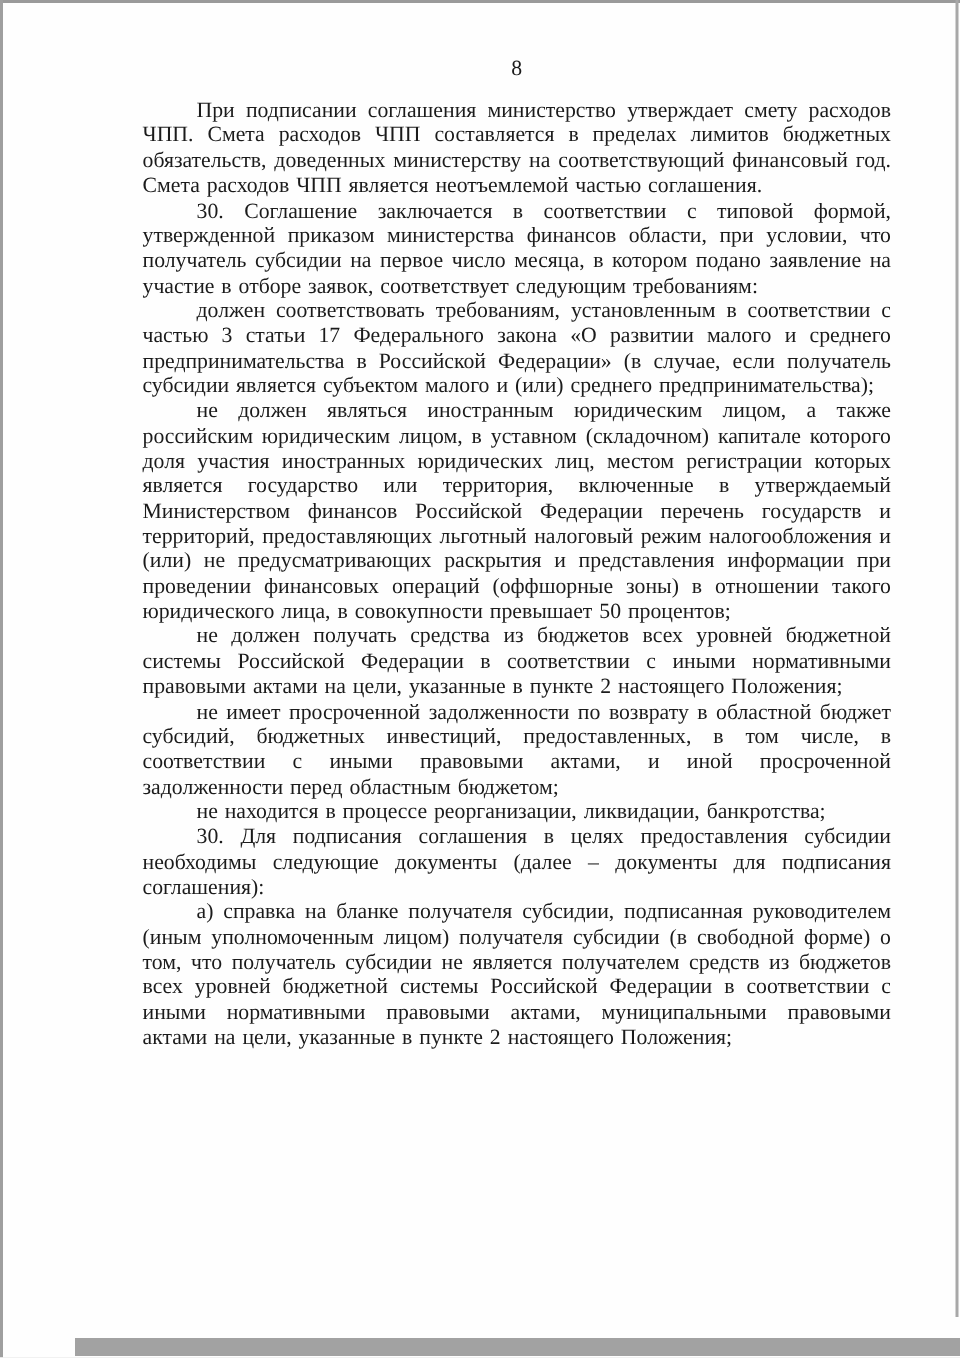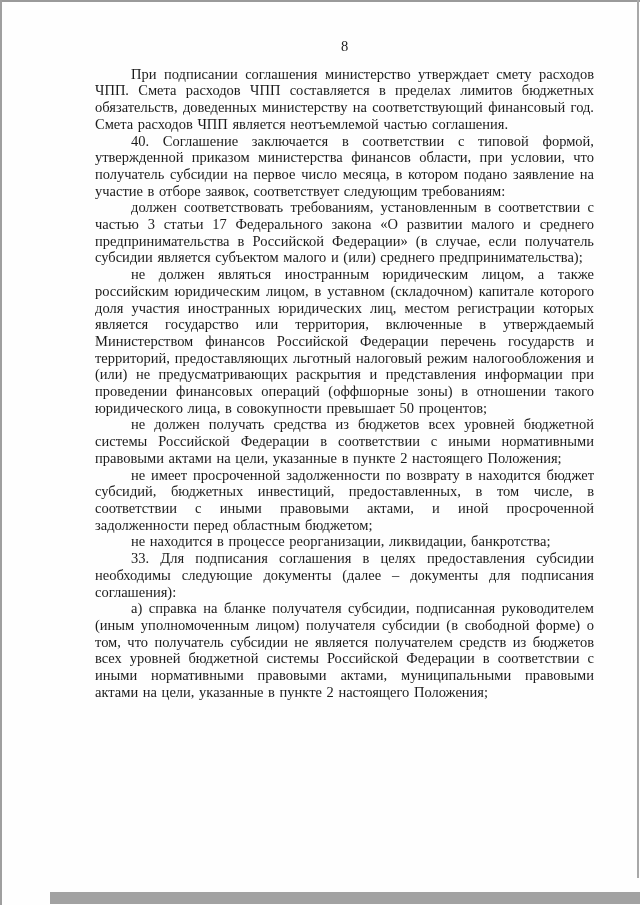--- a/index.html
+++ b/index.html
@@ -65,22 +65,22 @@
 
 <div class="page">
   <div class="border-top"></div>
   <div class="border-left"></div>
   <div class="border-right"></div>
   <div class="bottom-bar"></div>
 
   <div class="doc-text">
     <div class="page-number">8</div>
     <p>При подписании соглашения министерство утверждает смету расходов ЧПП. Смета расходов ЧПП составляется в пределах лимитов бюджетных обязательств, доведенных министерству на соответствующий финансовый год. Смета расходов ЧПП является неотъемлемой частью соглашения.</p>
-    <p>40. Соглашение заключается в соответствии с типовой формой, утвержденной приказом министерства финансов области, при условии, что получатель субсидии на первое число месяца, в котором подано заявление на участие в отборе заявок, соответствует следующим требованиям:</p>
+    <p>30. Соглашение заключается в соответствии с типовой формой, утвержденной приказом министерства финансов области, при условии, что получатель субсидии на первое число месяца, в котором подано заявление на участие в отборе заявок, соответствует следующим требованиям:</p>
     <p>должен соответствовать требованиям, установленным в соответствии с частью 3 статьи 17 Федерального закона «О развитии малого и среднего предпринимательства в Российской Федерации» (в случае, если получатель субсидии является субъектом малого и (или) среднего предпринимательства);</p>
     <p>не должен являться иностранным юридическим лицом, а также российским юридическим лицом, в уставном (складочном) капитале которого доля участия иностранных юридических лиц, местом регистрации которых является государство или территория, включенные в утверждаемый Министерством финансов Российской Федерации перечень государств и территорий, предоставляющих льготный налоговый режим налогообложения и (или) не предусматривающих раскрытия и представления информации при проведении финансовых операций (оффшорные зоны) в отношении такого юридического лица, в совокупности превышает 50 процентов;</p>
     <p>не должен получать средства из бюджетов всех уровней бюджетной системы Российской Федерации в соответствии с иными нормативными правовыми актами на цели, указанные в пункте 2 настоящего Положения;</p>
-    <p>не имеет просроченной задолженности по возврату в находится бюджет субсидий, бюджетных инвестиций, предоставленных, в том числе, в соответствии с иными правовыми актами, и иной просроченной задолженности перед областным бюджетом;</p>
+    <p>не имеет просроченной задолженности по возврату в областной бюджет субсидий, бюджетных инвестиций, предоставленных, в том числе, в соответствии с иными правовыми актами, и иной просроченной задолженности перед областным бюджетом;</p>
     <p>не находится в процессе реорганизации, ликвидации, банкротства;</p>
-    <p>33. Для подписания соглашения в целях предоставления субсидии необходимы следующие документы (далее – документы для подписания соглашения):</p>
+    <p>30. Для подписания соглашения в целях предоставления субсидии необходимы следующие документы (далее – документы для подписания соглашения):</p>
     <p>а) справка на бланке получателя субсидии, подписанная руководителем (иным уполномоченным лицом) получателя субсидии (в свободной форме) о том, что получатель субсидии не является получателем средств из бюджетов всех уровней бюджетной системы Российской Федерации в соответствии с иными нормативными правовыми актами, муниципальными правовыми актами на цели, указанные в пункте 2 настоящего Положения;</p>
   </div>
 </div>
 
 </body></html>

